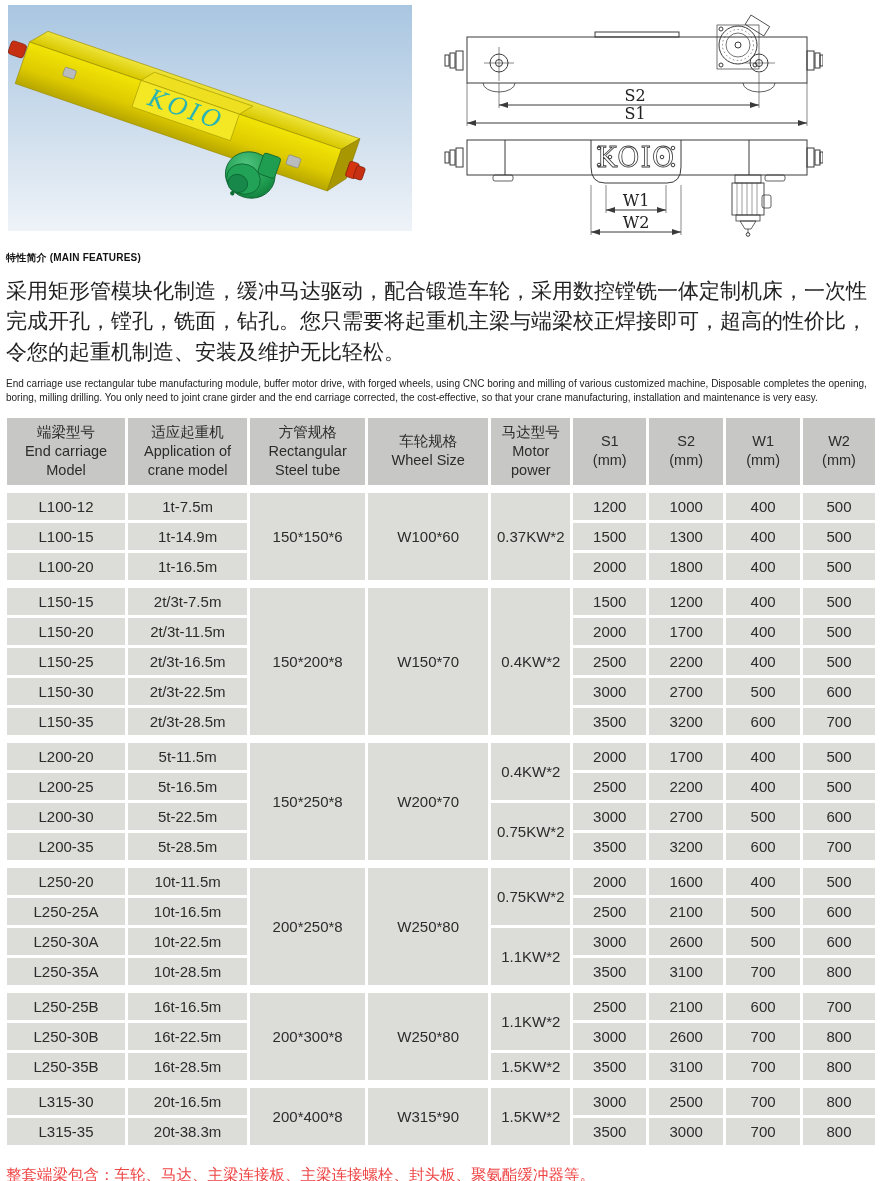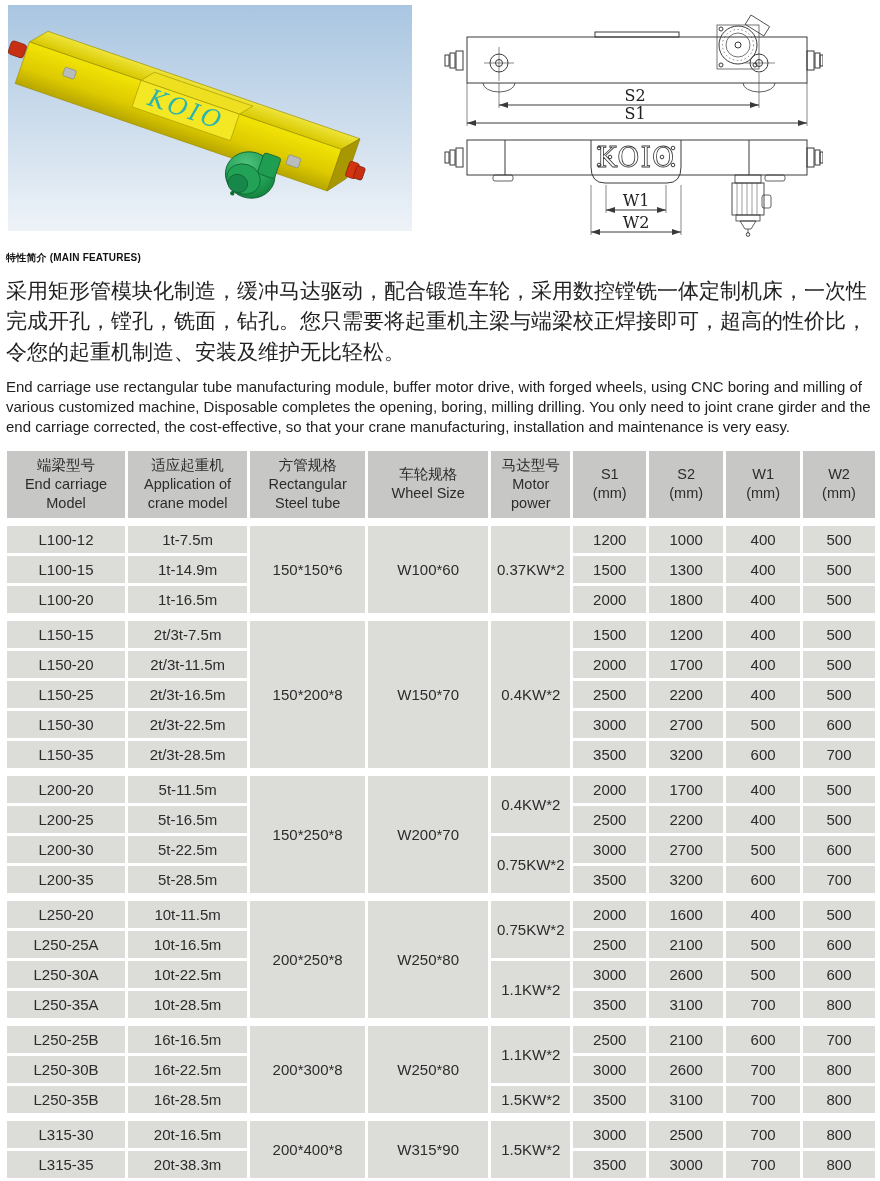--- a/index.html
+++ b/index.html
@@ -22,21 +22,21 @@
     margin:14px 0 0 2px;
     font-size:10px; font-weight:bold; color:#111;
     letter-spacing:0.2px;
   }
   .para-cn {
     margin:11px 0 0 2px; width:870px;
     font-size:21px; line-height:1.45; color:#222;
   }
   .para-en {
     margin:10px 6px 0 2px; width:870px;
-    font-size:15px; line-height:1.32; color:#222;
+    font-size:10px; line-height:1.32; color:#222;
   }
 
   
   table.spec {
     border-collapse:separate; border-spacing:3px;
     table-layout:fixed; width:874px;
     margin:11px 0 16px 0;
   }
   table.spec th {
     background:#c7c7c5; font-weight:normal;

